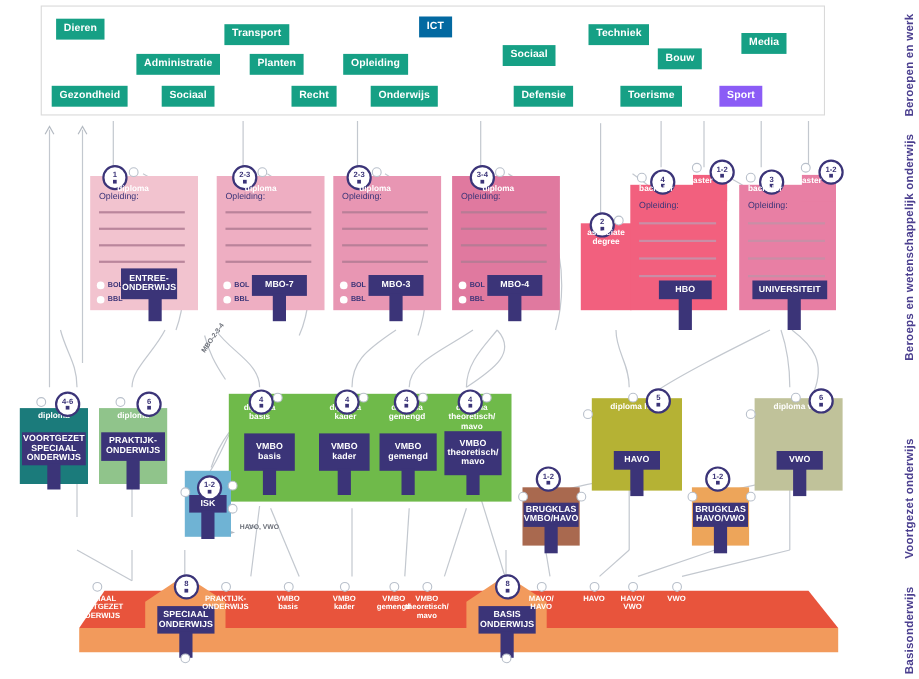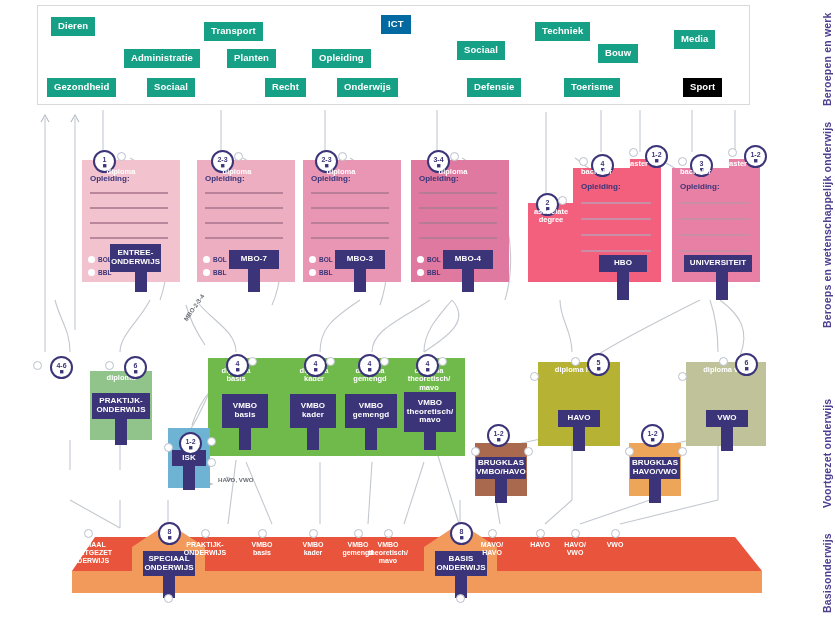--- a/index.html
+++ b/index.html
@@ -23,21 +23,21 @@
   
   #wires{position:absolute;left:0;top:0;width:835px;height:617px;pointer-events:none;}
 
   
   .card{position:absolute;}
   .card .body{position:absolute;left:0;top:0;width:100%;height:100%;}
   .plaque{position:absolute;background:#3b3478;color:#fff;font-weight:bold;text-align:center;
           font-size:8px;line-height:1.12;display:flex;align-items:center;justify-content:center;
           padding:2px 3px;box-sizing:border-box;letter-spacing:.1px;}
   .stem{position:absolute;background:#3b3478;width:12px;}
-  .opl{position:absolute;color:#3b3478;font-weight:bold;font-size:8px;}
+  .opl{position:absolute;color:#3b3478;font-weight:normal;font-size:8px;}
   .rule{position:absolute;height:1.6px;background:#b07b93;opacity:.85;}
   .ruleL{position:absolute;height:1.6px;background:#c98ea6;}
   .dipl{position:absolute;color:#fff;font-weight:bold;font-size:7.5px;text-align:center;
         line-height:1.12;white-space:pre-line;}
   .modeDot{position:absolute;width:7px;height:7px;border-radius:50%;background:#fff;}
   .modeTxt{position:absolute;color:#3b3478;font-weight:bold;font-size:6.5px;}
 
   
   .badge{position:absolute;width:19px;height:19px;border-radius:50%;background:#fff;
          border:2px solid #3b3478;display:flex;flex-direction:column;align-items:center;
@@ -149,21 +149,21 @@
       <div class="prof-tag" style="left: 190px; top: 44px; background: rgb(22, 160, 133);">Planten</div>
       <div class="prof-tag" style="left: 275px; top: 44px; background: rgb(22, 160, 133);">Opleiding</div>
       <div class="prof-tag" style="left: 420px; top: 36px; background: rgb(22, 160, 133);">Sociaal</div>
       <div class="prof-tag" style="left: 561px; top: 39px; background: rgb(22, 160, 133);">Bouw</div>
       <div class="prof-tag" style="left: 10px; top: 73px; background: rgb(22, 160, 133);">Gezondheid</div>
       <div class="prof-tag" style="left: 110px; top: 73px; background: rgb(22, 160, 133);">Sociaal</div>
       <div class="prof-tag" style="left: 228px; top: 73px; background: rgb(22, 160, 133);">Recht</div>
       <div class="prof-tag" style="left: 300px; top: 73px; background: rgb(22, 160, 133);">Onderwijs</div>
       <div class="prof-tag" style="left: 430px; top: 73px; background: rgb(22, 160, 133);">Defensie</div>
       <div class="prof-tag" style="left: 527px; top: 73px; background: rgb(22, 160, 133);">Toerisme</div>
-      <div class="prof-tag" style="left: 646px; top: 73px; background: #000000;">Sport</div>
+      <div class="prof-tag" style="left: 617px; top: 73px; background: #8b5cf6;">Sport</div>
     </div>
 
   <div class="vlabel" style="top:6px;height:100px;display:flex;align-items:center;">Beroepen en werk</div>
   <div class="vlabel" style="top:128px;height:200px;display:flex;align-items:center;">Beroeps en wetenschappelijk onderwijs</div>
   <div class="vlabel" style="top:358px;height:150px;display:flex;align-items:center;">Voortgezet onderwijs</div>
   <div class="vlabel" style="top:518px;height:95px;display:flex;align-items:center;">Basisonderwijs</div>
 
   <div class="card" style="left:82px;top:160px;width:98px;height:122px;">
     <div class="body" style="background:#f2c3cf;"></div>
     <div class="opl" style="left:8px;top:14px;">Opleiding:</div>
@@ -305,20 +305,27 @@
   <div class="card" style="left:729px;top:159px;width:31px;height:24px;">
     <div class="body" style="background:#e87fa4;"></div>
   </div>
   <div class="badge" style="left:744px;top:145px;">
     <span class="num">1-2</span>
       <span class="ico">■</span>
   </div>
   <div class="dipl" style="left:701px;top:160px;width:46px;text-align:right;">master</div>
   <div class="node" style="left:728px;top:148px;"></div>
 
+  <div class="card" style="left:18px;top:371px;width:62px;height:69px;">
+    <div class="body" style="background:#1b7b7b;"></div>
+    <div class="plaque" style="left:2px;top:22px;width:58px;height:30px;">VOORTGEZET
+SPECIAAL
+ONDERWIJS</div>
+    <div class="stem" style="left:25px;top:50px;height:24px;"></div>
+  </div>
   <div class="dipl" style="left:18px;top:374px;width:62px;">diploma</div>
   <div class="badge" style="left:50px;top:356px;">
     <span class="num">4-6</span>
       <span class="ico">■</span>
   </div>
   <div class="node" style="left:33px;top:361px;"></div>
 
   <div class="card" style="left:90px;top:371px;width:62px;height:69px;">
     <div class="body" style="background:#90c48b;"></div>
     <div class="plaque" style="left:2px;top:22px;width:58px;height:26px;">PRAKTIJK-

